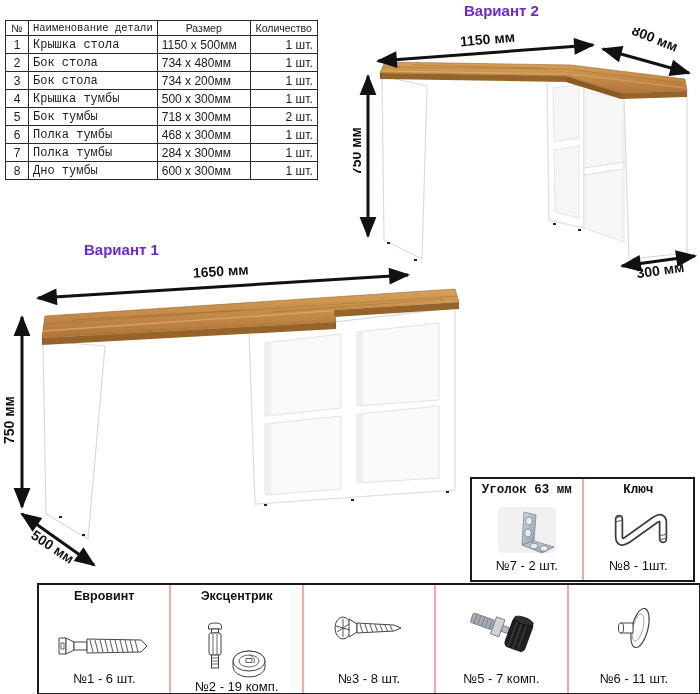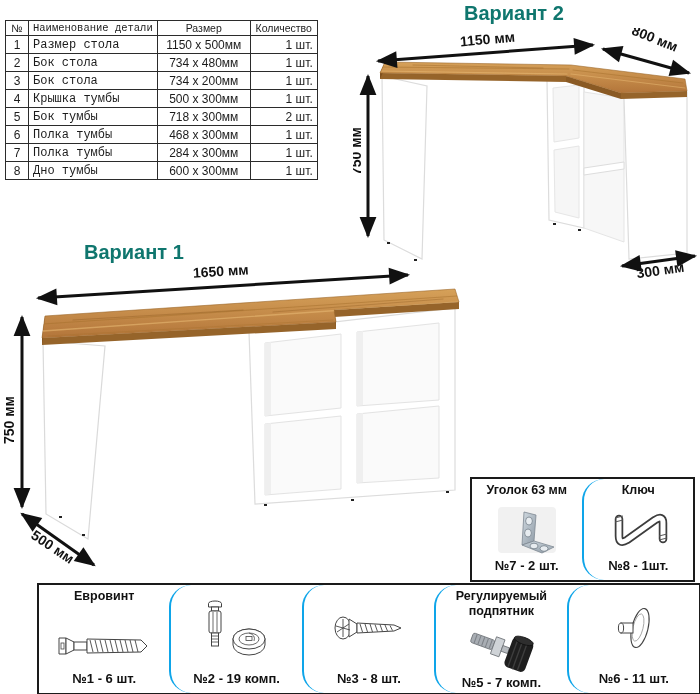--- a/index.html
+++ b/index.html
@@ -11,63 +11,63 @@
   
   .parts-table{position:absolute;left:5px;top:20px;border-collapse:collapse;}
   .parts-table th,.parts-table td{
     border:1.5px solid #2b2b2b;padding:0 4px;white-space:nowrap;
     font-weight:normal;color:#1c1c1c;
   }
   .parts-table th{height:14px;font-size:10.5px;text-align:center;}
   .parts-table td{height:17px;font-size:12px;}
   .col-num{width:14px;text-align:center;}
   .col-name{width:116px;text-align:left;font-family:Liberation Mono, monospace;}
-  .col-size{width:84px;text-align:center;}
+  .col-size{width:84px;text-align:left;}
   .col-qty{width:58px;text-align:right;}
   
-  .variant-title{position:absolute;font-size:20px;font-weight:bold;color:#0f766e;}
+  .variant-title{position:absolute;font-size:15px;font-weight:bold;color:#6d28d9;}
   #v2-title{left:464px;top:2px;}
   #v1-title{left:84px;top:241px;}
   .drawing{position:absolute;}
   #v2-svg{left:353px;top:28px;}
   #v1-svg{left:3px;top:262px;}
   
   .hw-box{position:absolute;border:2px solid #1a1a1a;display:flex;background:#fff;}
   #hw-top-box{left:470px;top:477px;width:221px;height:101px;}
   #hw-bottom-box{left:37px;top:583px;width:660px;height:108px;}
   .hw-cell{flex:1 1 0;display:flex;flex-direction:column;align-items:center;min-width:0;}
-  .hw-cell + .hw-cell{border-left:2px solid #0ea5e9;border-radius:22px;}
+  .hw-cell + .hw-cell{border-left:2px solid #fca5a5;}
   .hw-label{
     font-size:12.5px;font-weight:bold;text-align:center;line-height:15px;
     padding:4px 6px 0 6px;min-height:32px;color:#111;
   }
-  #hw-top-box .hw-label{min-height:18px;}
+  #hw-top-box .hw-label{min-height:18px;font-family:Liberation Mono, monospace;}
   .hw-icon{flex:1 1 auto;display:flex;align-items:center;justify-content:center;}
-  .hw-count{font-size:13px;font-weight:bold;margin-bottom:7px;color:#111;}
+  .hw-count{font-size:13px;font-weight:normal;margin-bottom:7px;color:#111;}
   
   svg text{font-family:"Liberation Sans","DejaVu Sans",sans-serif;}
   .dim-label{font-size:14px;font-weight:bold;fill:#111;}
   .dim-line{stroke:#111;stroke-width:3;}
 </style>
 </head>
 <body>
 
 <table class="parts-table">
   <thead>
     <tr>
       <th class="col-num">№</th>
       <th class="col-name">Наименование детали</th>
       <th class="col-size">Размер</th>
       <th class="col-qty">Количество</th>
     </tr>
   </thead>
   <tbody>
     <tr>
         <td class="col-num">1</td>
-        <td class="col-name">Размер стола</td>
+        <td class="col-name">Крышка стола</td>
         <td class="col-size">1150 х 500мм</td>
         <td class="col-qty">1 шт.</td>
       </tr>
     <tr>
         <td class="col-num">2</td>
         <td class="col-name">Бок стола</td>
         <td class="col-size">734 х 480мм</td>
         <td class="col-qty">1 шт.</td>
       </tr>
     <tr>
@@ -301,20 +301,21 @@
             <line x1="69" y1="9" x2="72" y2="21"></line>
           <line x1="74" y1="9" x2="77" y2="21"></line>
             <line x1="79" y1="9" x2="82" y2="21"></line>
         </g>
       </svg>
     </div>
     <div class="hw-count">№1 - 6 шт.</div>
   </div>
 
   <div class="hw-cell">
+    <div class="hw-label">Эксцентрик</div>
     <div class="hw-icon">
       <svg width="76" height="58" viewBox="0 0 76 58">
         <g stroke="#444" fill="#fff" stroke-width="1">
           <ellipse cx="16" cy="4.5" rx="6.5" ry="2.5"></ellipse>
           <path d="M9.5,4.5 L9.5,8 L22.5,8 L22.5,4.5"></path>
           <rect x="12.5" y="8" width="7" height="4"></rect>
           <rect x="10" y="12" width="12" height="22" rx="2"></rect>
           <rect x="12.5" y="34" width="7" height="13"></rect>
         </g>
         <g stroke="#444" stroke-width="0.8">
@@ -356,21 +357,20 @@
             <line x1="53" y1="12" x2="55.5" y2="18"></line>
           <line x1="58" y1="12.5" x2="60.5" y2="17.5"></line>
         </g>
       </svg>
     </div>
     <div class="hw-count">№3 - 8 шт.</div>
   </div>
 
 
   <div class="hw-cell">
-    <div class="hw-label">Регулируемый подпятник</div>
     <div class="hw-icon">
       <svg width="72" height="54" viewBox="0 0 72 54">
         <g transform="rotate(20 36 27)">
           <rect x="5" y="22" width="23" height="10" rx="2" fill="#a8adb3" stroke="#6d7277" stroke-width="0.8"></rect>
           <g stroke="#7c8187" stroke-width="1">
               <line x1="9" y1="22.5" x2="9" y2="31.5"></line>
               <line x1="13" y1="22.5" x2="13" y2="31.5"></line>
               <line x1="17" y1="22.5" x2="17" y2="31.5"></line>
               <line x1="21" y1="22.5" x2="21" y2="31.5"></line>
               <line x1="25" y1="22.5" x2="25" y2="31.5"></line>

